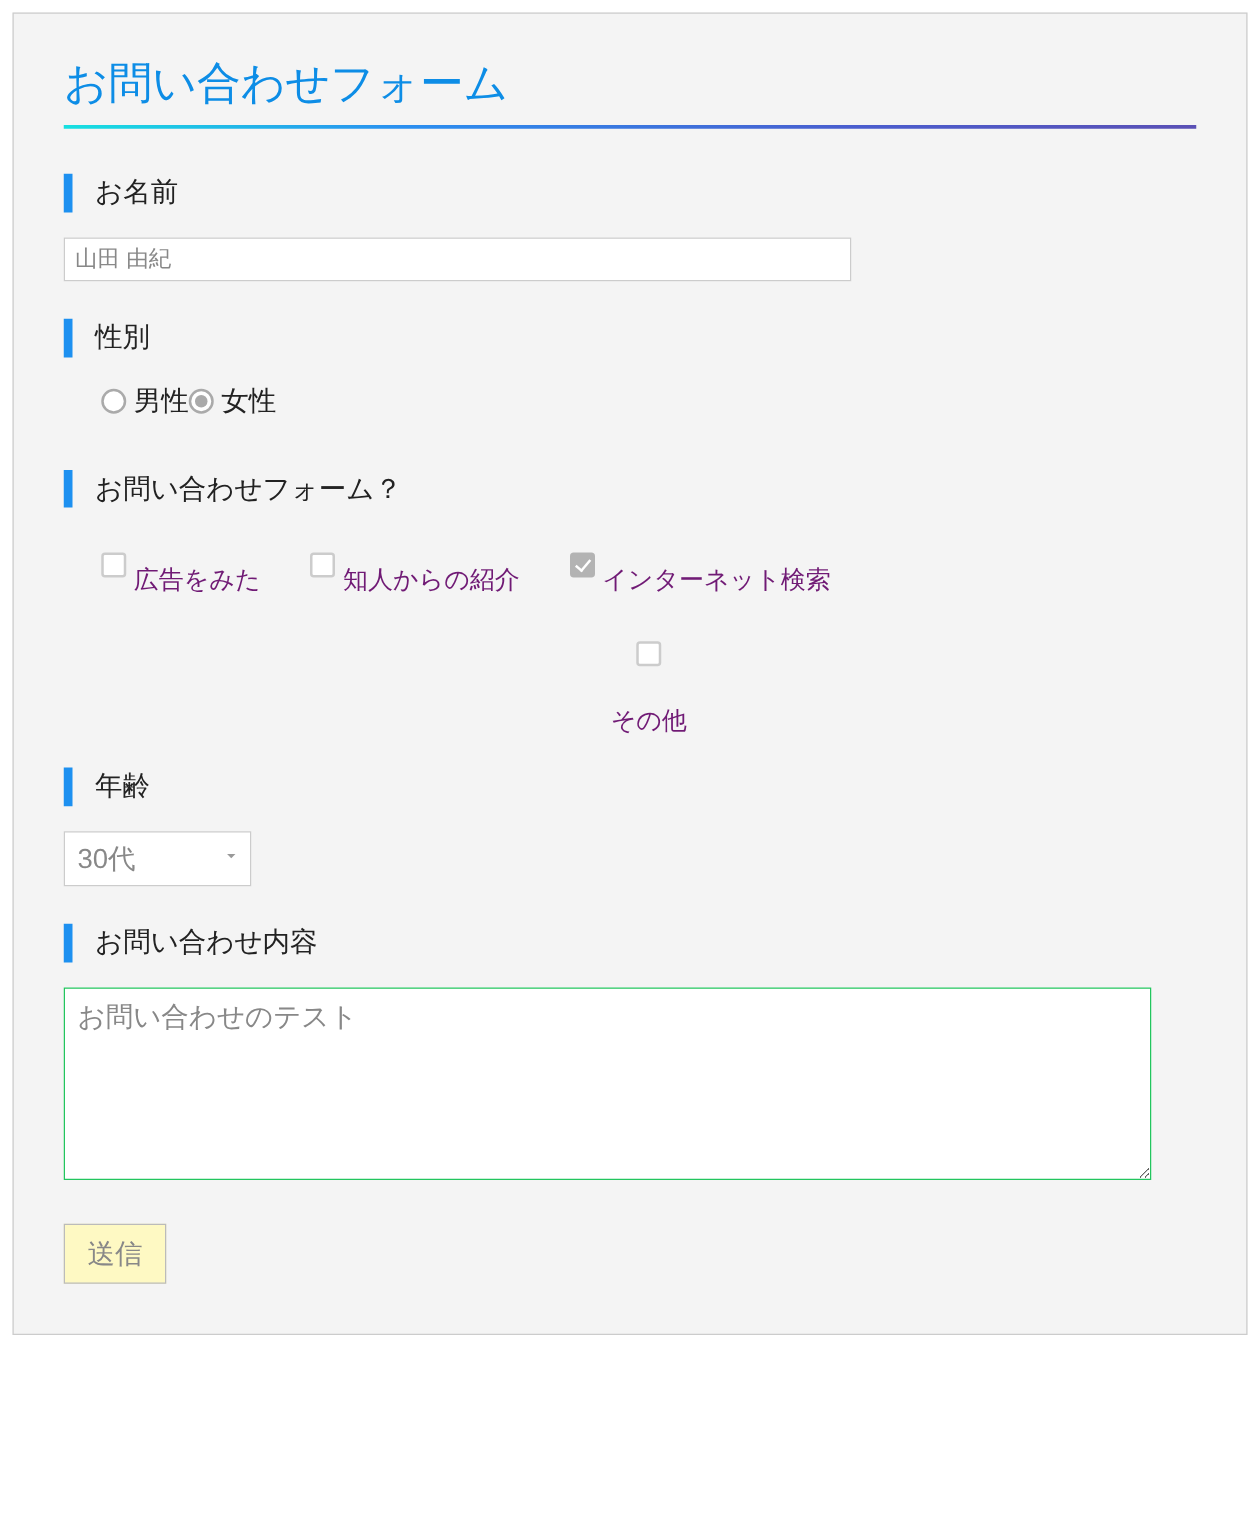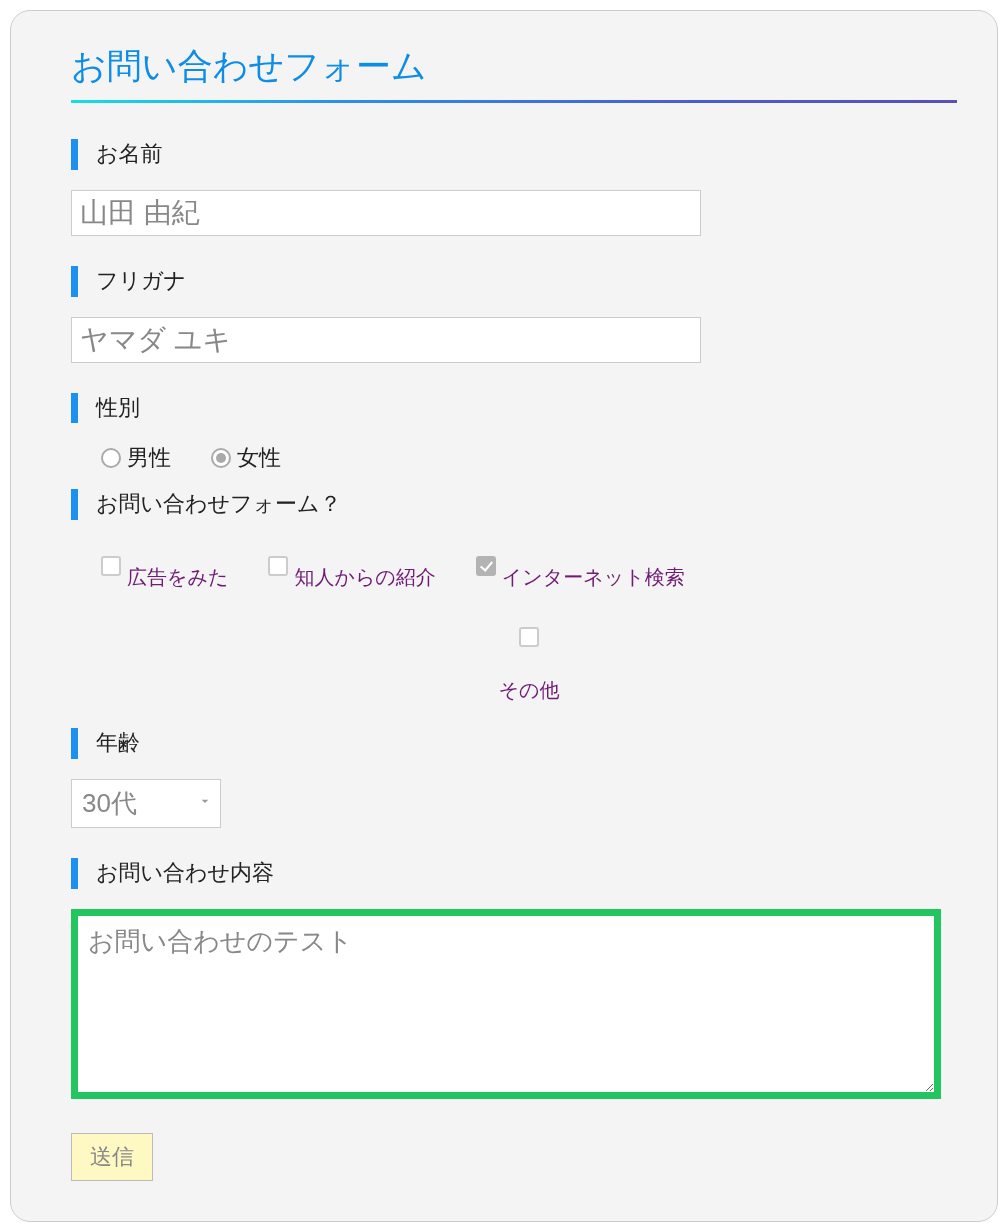--- a/index.html
+++ b/index.html
@@ -8,22 +8,22 @@
       box-sizing: border-box;
     }
     body {
       font-family: -apple-system, BlinkMacSystemFont, "Segoe UI", "Hiragino Kaku Gothic Pro", "Hiragino Sans", Meiryo, sans-serif;
       background: #fff;
       padding: 10px;
     }
     .container {
       background: #f4f4f4;
       border: 1px solid #ccc;
-      border-radius: 20px;
-      padding: 32px 40px 40px 60px;
+      border-radius: 0;
+      padding: 32px 40px 40px 40px;
       max-width: 988px;
     }
     .form-title {
       color: #0d8de6;
       font-size: 35px;
       font-weight: 400;
       padding-bottom: 10px;
       margin-bottom: 36px;
       border-bottom: 3px solid;
       border-image: linear-gradient(to right, #16e0e0 0%, #2a8ff0 30%, #4a5dce 70%, #5a50b5 100%) 1;
@@ -36,32 +36,31 @@
       color: #222;
       padding-left: 18px;
       border-left: 7px solid #1d90f0;
       margin-bottom: 20px;
       line-height: 1.4;
     }
     .text-input {
       width: 630px;
       max-width: 100%;
       padding: 6px 8px;
-      font-size: 28px;
+      font-size: 18px;
       color: #888;
       background: #fff;
       border: 1px solid #ccc;
       font-family: inherit;
     }
     .radio-row {
       padding-left: 30px;
       display: flex;
-      gap: 40px;
       align-items: flex-start;
-      margin-bottom: 16px;
+      margin-bottom: 40px;
     }
     .radio-item {
       display: flex;
       align-items: center;
       gap: 6px;
     }
     .radio-circle {
       width: 20px;
       height: 20px;
       border-radius: 50%;
@@ -128,21 +127,21 @@
       color: #701a75;
       margin-top: 24px;
     }
     .select-wrap {
       position: relative;
       width: 150px;
     }
     .select-box {
       width: 100%;
       padding: 6px 28px 6px 10px;
-      font-size: 26px;
+      font-size: 22px;
       color: #888;
       background: #fff;
       border: 1px solid #ccc;
       cursor: pointer;
       font-family: inherit;
       appearance: none;
       text-align: left;
     }
     .select-chevron {
       position: absolute;
@@ -152,26 +151,26 @@
       pointer-events: none;
     }
     .select-chevron svg {
       width: 16px;
       height: 16px;
       fill: #999;
     }
     .textarea-input {
       width: 870px;
       max-width: 100%;
-      height: 190px;
+      height: 154px;
       padding: 8px 10px;
-      font-size: 26px;
-      color: #888;
-      background: #fff;
-      border: 7px solid #22c55e;
+      font-size: 22px;
+      color: #888;
+      background: #fff;
+      border: 1px solid #22c55e;
       font-family: inherit;
       resize: both;
     }
     .submit-btn {
       padding: 8px 18px;
       font-size: 22px;
       color: #888;
       background: #fef9c3;
       border: 1px solid #bbb;
       cursor: pointer;
@@ -182,24 +181,20 @@
 <body>
 
 <div class="container">
   <h1 class="form-title">お問い合わせフォーム</h1>
 
   <div class="form-group">
     <div class="section-label">お名前</div>
     <input type="text" class="text-input" value="山田 由紀" style="">
   </div>
 
-  <div class="form-group">
-    <div class="section-label">フリガナ</div>
-    <input type="text" class="text-input" value="ヤマダ ユキ" style="">
-  </div>
 
   <div class="form-group" style="margin-bottom:10px;">
     <div class="section-label">性別</div>
     <div class="radio-row">
       <div class="radio-item">
         <span class="radio-circle"></span>
         <span class="radio-label">男性</span>
       </div>
       <div class="radio-item">
         <span class="radio-circle checked"></span>

